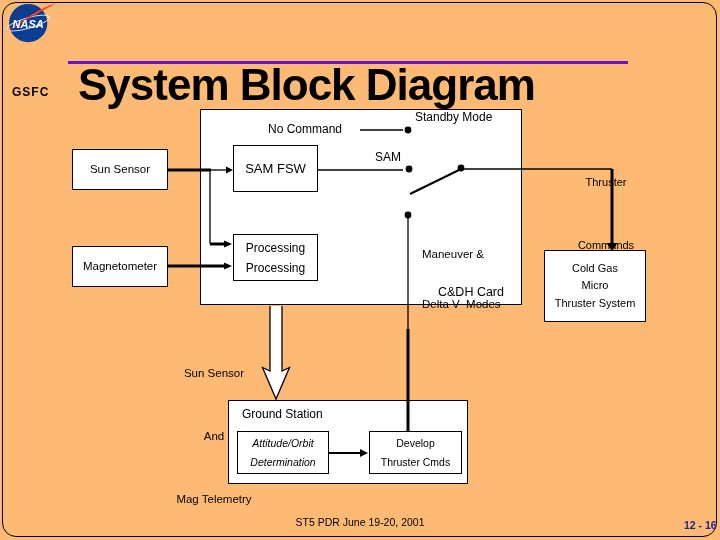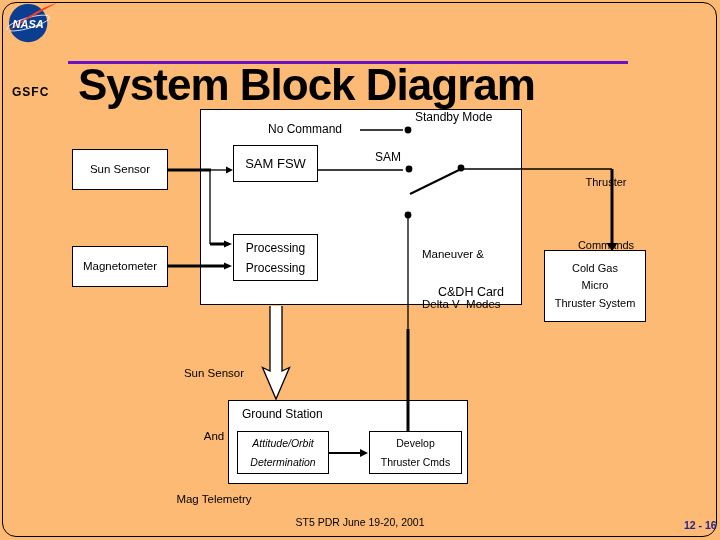--- a/index.html
+++ b/index.html
@@ -22,21 +22,21 @@
   .title-underline{position:absolute; left:68px; top:61px; width:560px; height:3px; background:#6b12c9;}
   
   .box{
     position:absolute; border:1px solid #000; background:#fff; box-sizing:border-box;
     display:flex; flex-direction:column; align-items:center; justify-content:center;
     text-align:center; font-size:11.5px; line-height:15px;
   }
   .bigbox{position:absolute; border:1px solid #000; box-sizing:border-box; background:#fff;}
   .b-sun{left:72px; top:149px; width:96px; height:41px;}
   .b-mag{left:72px; top:246px; width:96px; height:41px;}
-  .b-samfsw{left:233px; top:145px; width:85px; height:37px; font-size:13px;}
+  .b-samfsw{left:233px; top:145px; width:85px; height:47px; font-size:13px;}
   .b-telem{left:233px; top:234px; width:85px; height:47px; font-size:12px; line-height:20px;}
   .b-cold{left:544px; top:250px; width:102px; height:72px; font-size:11px; line-height:17.5px;text-align:right;}
   .b-gs{left:228px; top:400px; width:240px; height:84px;}
   .gs-label{position:absolute; left:242px; top:407px; font-size:12px;}
   .b-att{left:237px; top:431px; width:92px; height:43px; font-size:10.5px; line-height:19px;font-style:italic;}
   .b-dev{left:369px; top:431px; width:93px; height:43px; font-size:10.5px; line-height:19px;}
   
   .ann{position:absolute; font-size:12px; line-height:14px; white-space:pre;}
   .a-nocmd{left:268px; top:122px;}
   .a-standby{left:415px; top:110px;}

